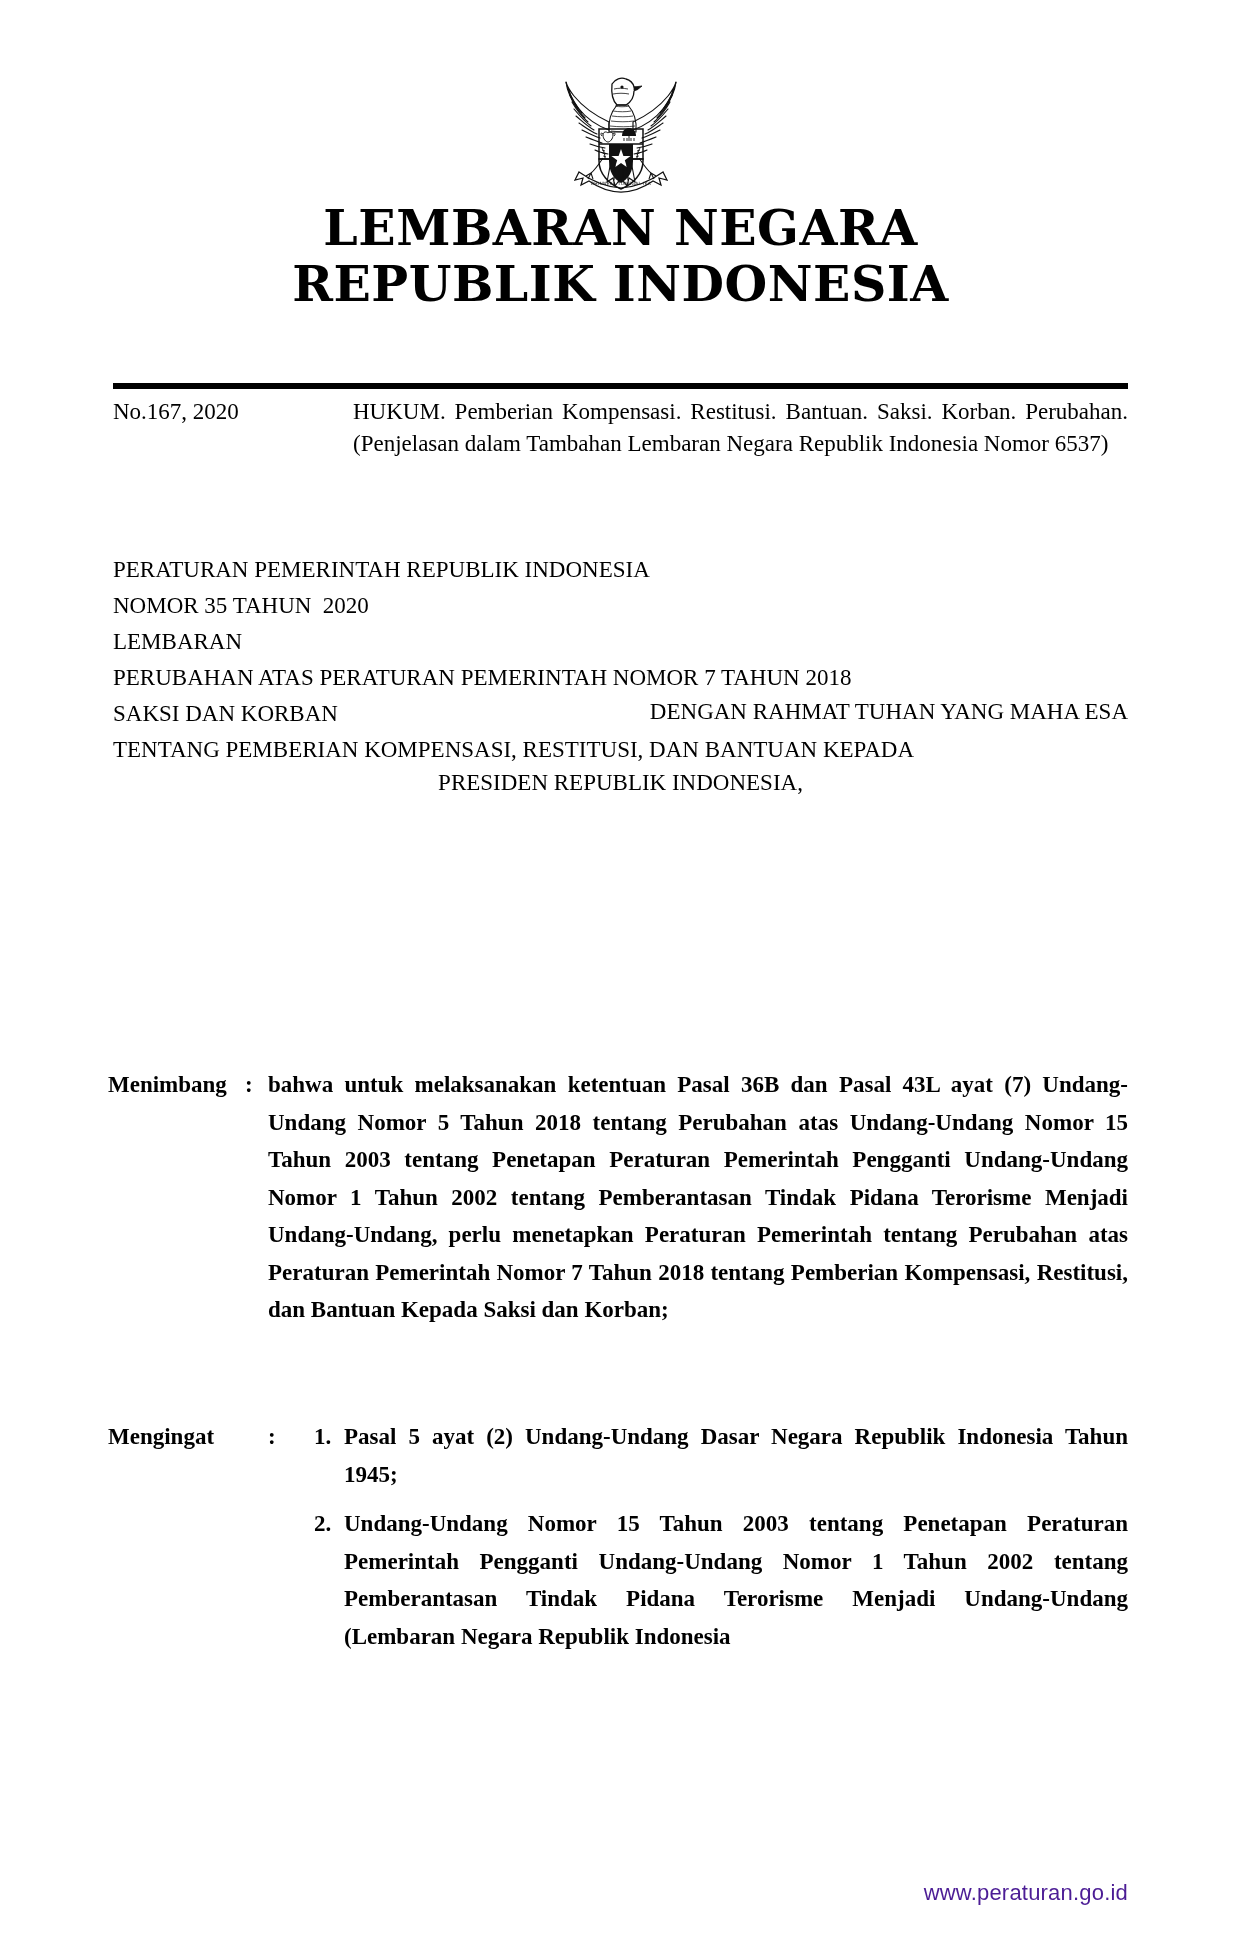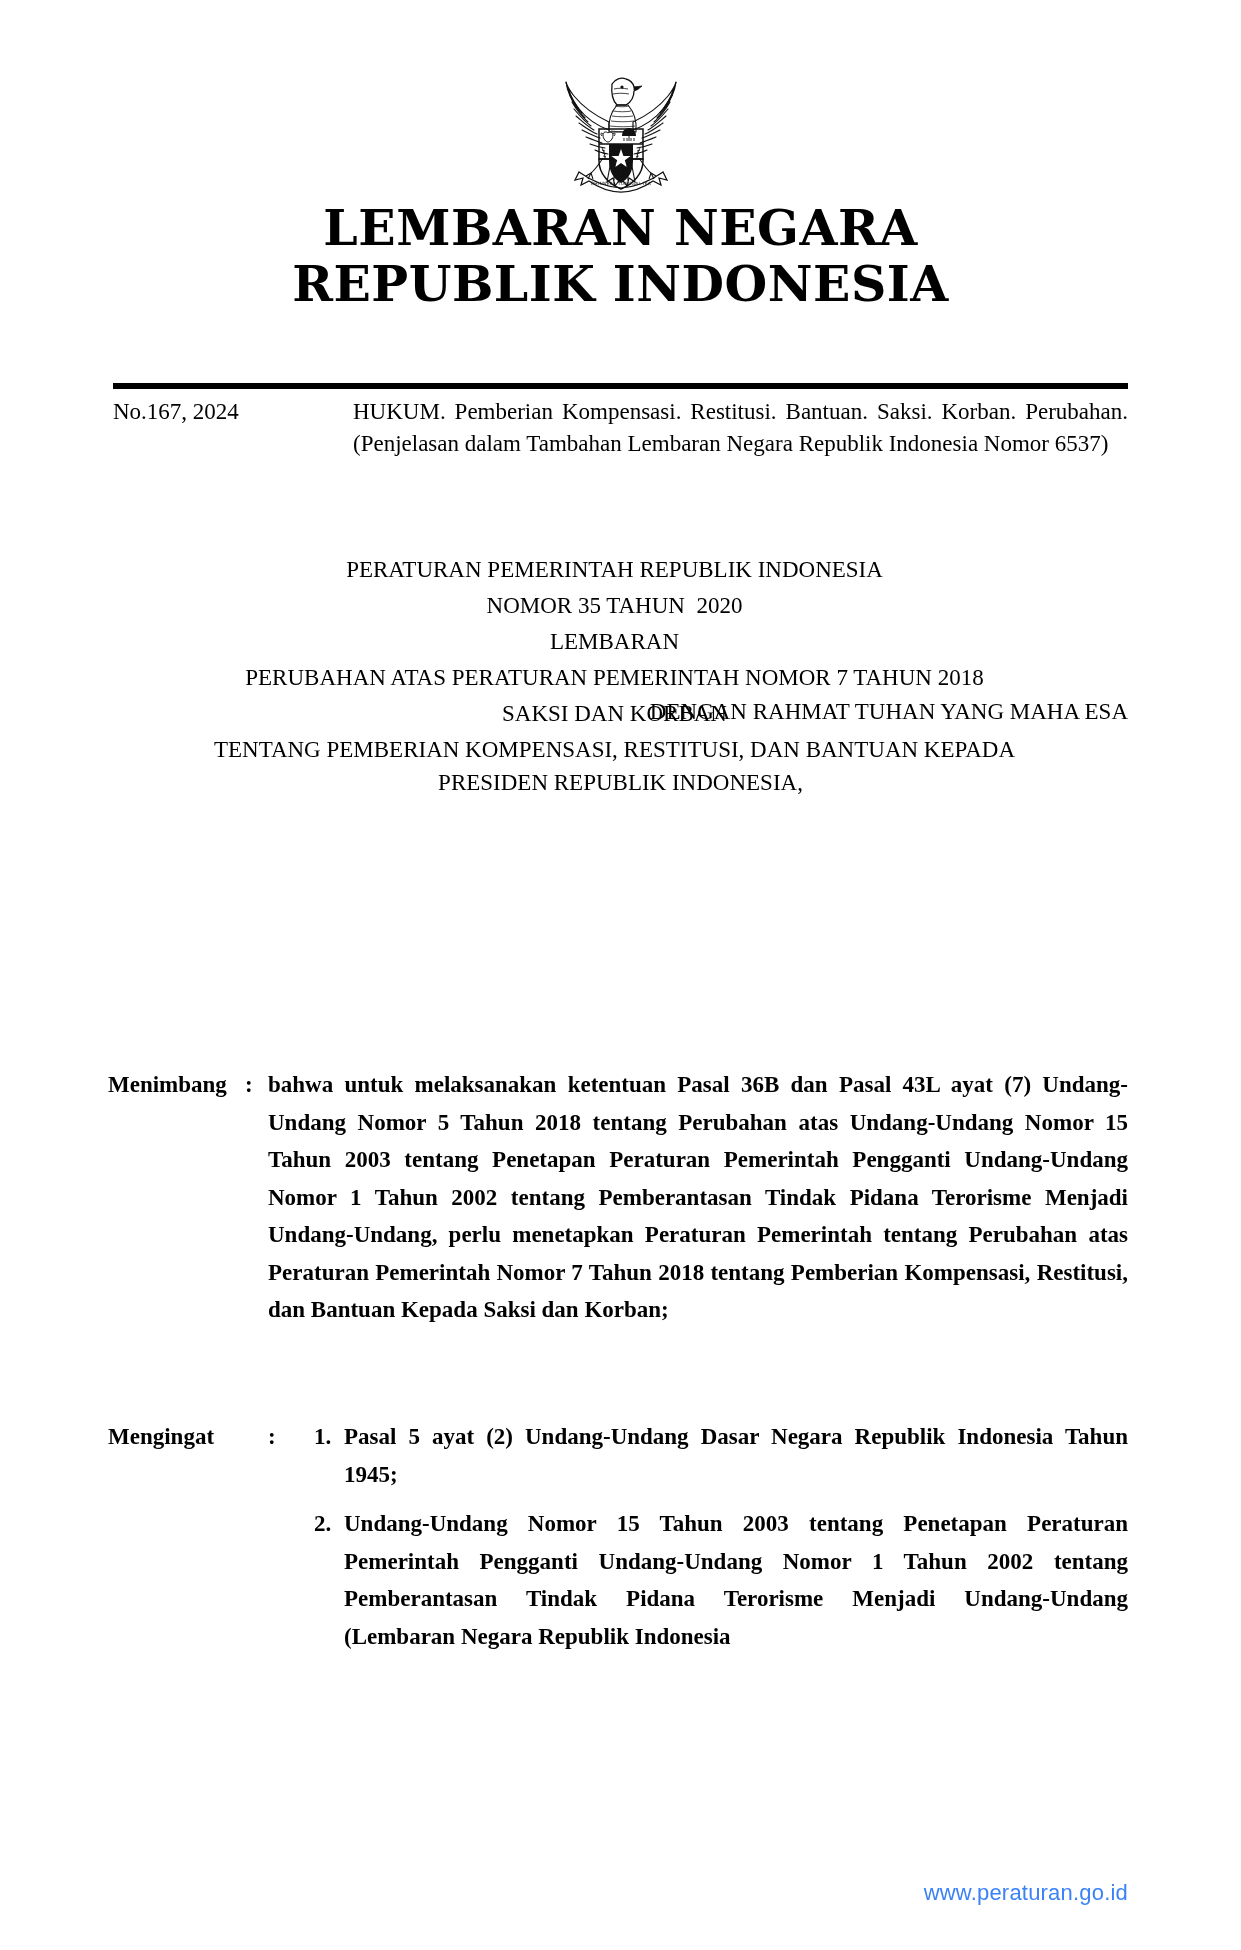--- a/index.html
+++ b/index.html
@@ -81,21 +81,20 @@
     text-align-last: left;
     hyphens: none;
   }
 
   
   .title-block {
     position: absolute;
     left: 113px;
     right: 125px;
     top: 548px;
-    text-align: center;
     font-size: 23px;
     line-height: 36px;
   }
   .title-block .tl { display: block; white-space: pre; }
 
   .invocation {
     position: absolute;
     left: 113px;
     right: 113px;
     top: 690px;
@@ -162,21 +161,21 @@
     text-align-last: left;
   }
 
   
   .footer {
     position: absolute;
     right: 113px;
     top: 1876px;
     font-family: "Liberation Sans", "DejaVu Sans", sans-serif;
     font-size: 22px;
-    color: #3b82f6;
+    color: #4c1d95;
     letter-spacing: 0.2px;
   }
 </style>
 </head>
 <body>
 
 <div class="page">
 
   <div class="emblem-wrap">
     <svg class="emblem" viewBox="0 0 160 132" aria-hidden="true">
@@ -277,21 +276,21 @@
   </div>
 
   <div class="masthead">
     <span>LEMBARAN NEGARA</span>
     <span class="line2">REPUBLIK INDONESIA</span>
   </div>
 
   <div class="rule"></div>
 
   <div class="meta">
-    <div class="meta-no">No.167, 2024</div>
+    <div class="meta-no">No.167, 2020</div>
     <div class="meta-subject">HUKUM. Pemberian Kompensasi. Restitusi. Bantuan. Saksi. Korban. Perubahan. (Penjelasan dalam Tambahan Lembaran Negara Republik Indonesia Nomor 6537)</div>
   </div>
 
   <div class="title-block">
     <span class="tl">PERATURAN PEMERINTAH REPUBLIK INDONESIA</span>
     <span class="tl">NOMOR 35 TAHUN  2020</span>
     <span class="tl">LEMBARAN</span>
     <span class="tl">PERUBAHAN ATAS PERATURAN PEMERINTAH NOMOR 7 TAHUN 2018</span>
     <span class="tl">SAKSI DAN KORBAN</span>
     <span class="tl">TENTANG PEMBERIAN KOMPENSASI, RESTITUSI, DAN BANTUAN KEPADA</span>

